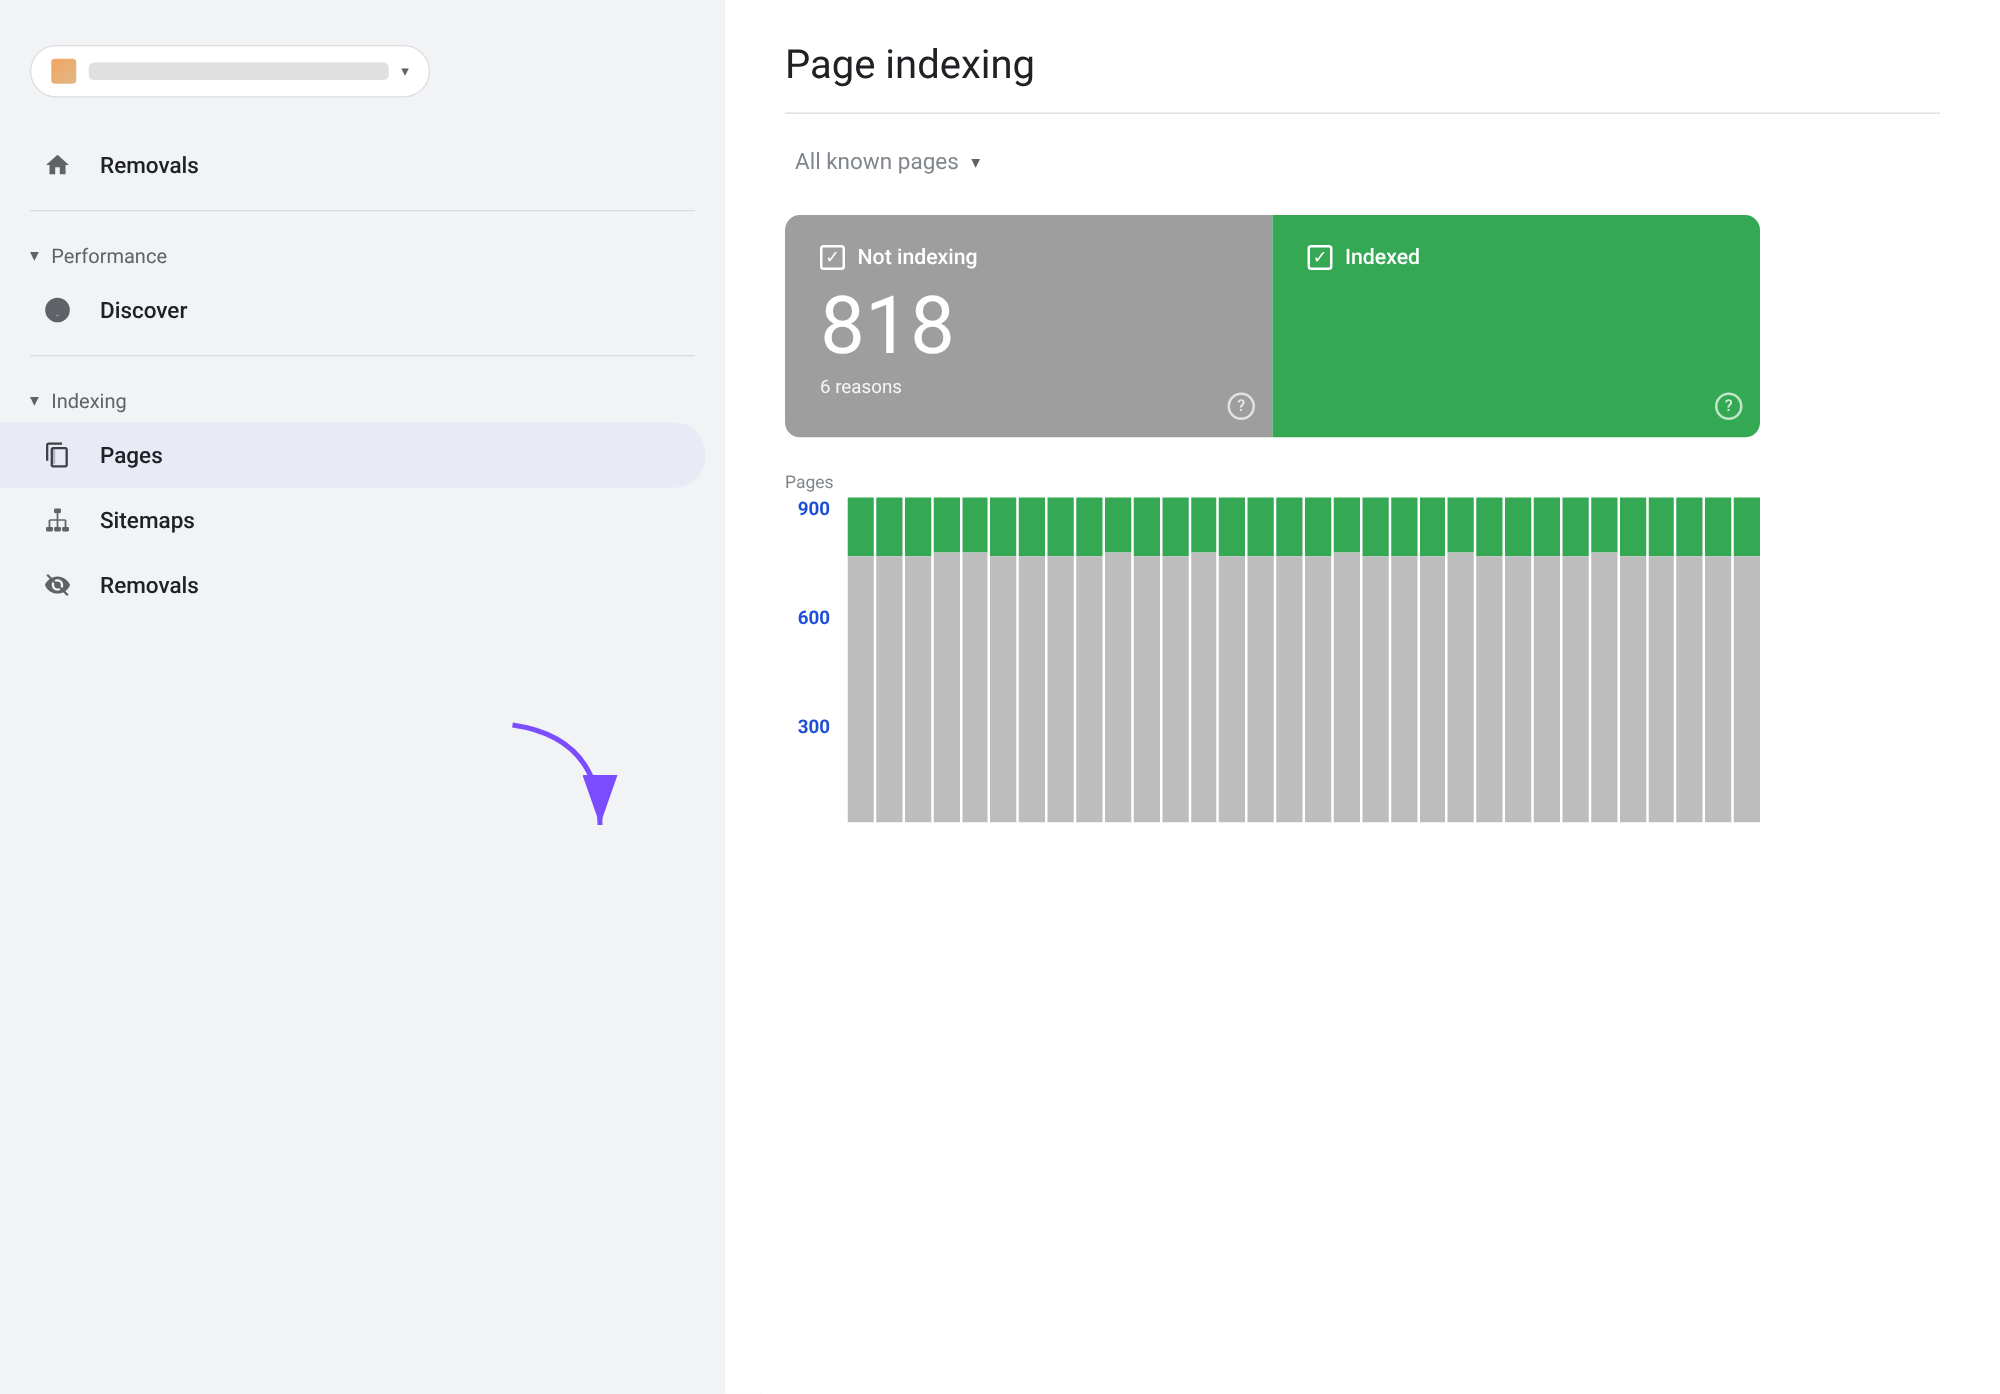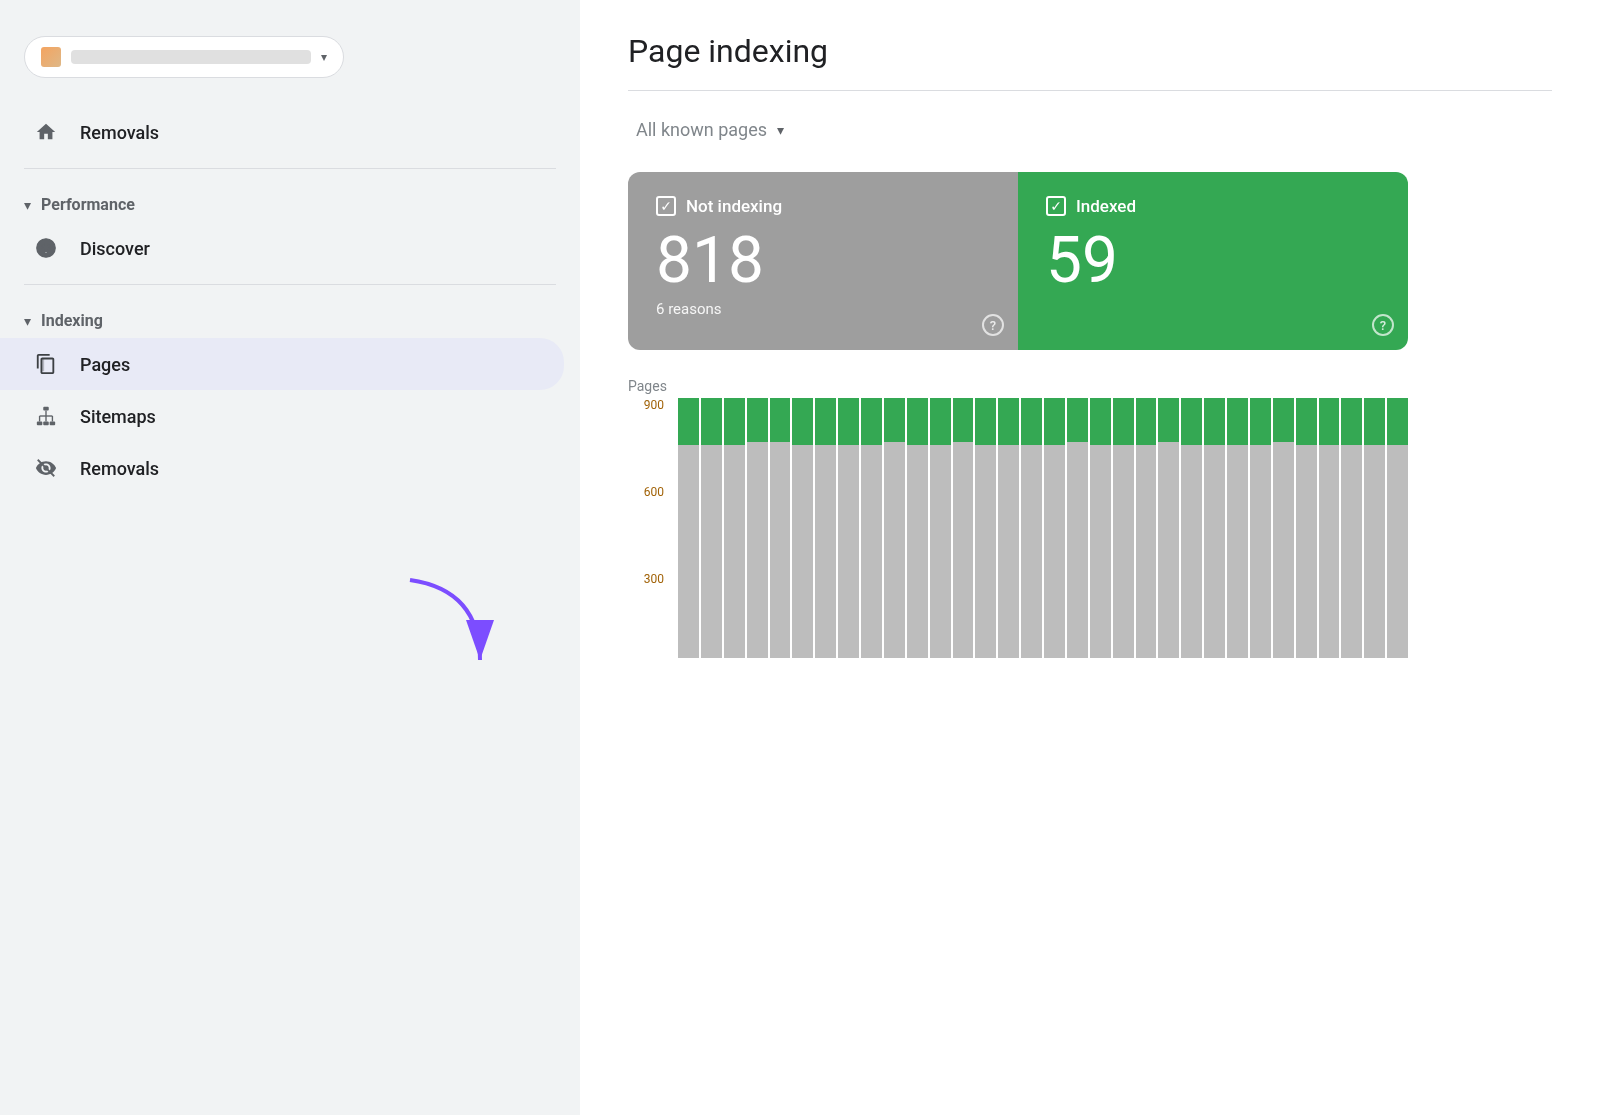--- a/index.html
+++ b/index.html
@@ -86,21 +86,21 @@
       padding: 16px 24px 8px 24px;
       cursor: pointer;
     }
     .nav-section-arrow {
       font-size: 14px;
       color: #5f6368;
       margin-right: 10px;
     }
     .nav-section-label {
       font-size: 16px;
-      font-weight: 700;
+      font-weight: 400;
       color: #5f6368;
     }
 
     .divider {
       border: none;
       border-top: 1px solid #dadce0;
       margin: 10px 24px;
     }
 
     
@@ -266,22 +266,23 @@
       top: 0;
       height: 260px;
       display: flex;
       flex-direction: column;
       justify-content: space-between;
       padding: 0 8px 0 0;
       text-align: right;
       width: 44px;
     }
     .chart-y-tick {
-      font-size: 12px;
-      color: #a16207;
+      font-size: 15px;
+      color: #1d4ed8;
+      font-weight: bold;
     }
     .chart-canvas {
       margin-left: 50px;
       width: calc(100% - 50px);
       height: 260px;
       display: flex;
       align-items: flex-end;
       gap: 2px;
       overflow: hidden;
     }
@@ -434,21 +435,20 @@
       <div class="card-help">?</div>
     </div>
 
     <div class="card-indexed">
       <div class="card-header">
         <div class="card-checkbox">
           <span class="card-checkbox-check">✓</span>
         </div>
         <span class="card-title-text">Indexed</span>
       </div>
-      <div class="card-number">59</div>
       <div class="card-help">?</div>
     </div>
 
   </div>
 
 
   <div class="chart-area">
     <div class="chart-y-label">Pages</div>
     <div class="chart-wrapper">
       <div class="chart-y-axis">

